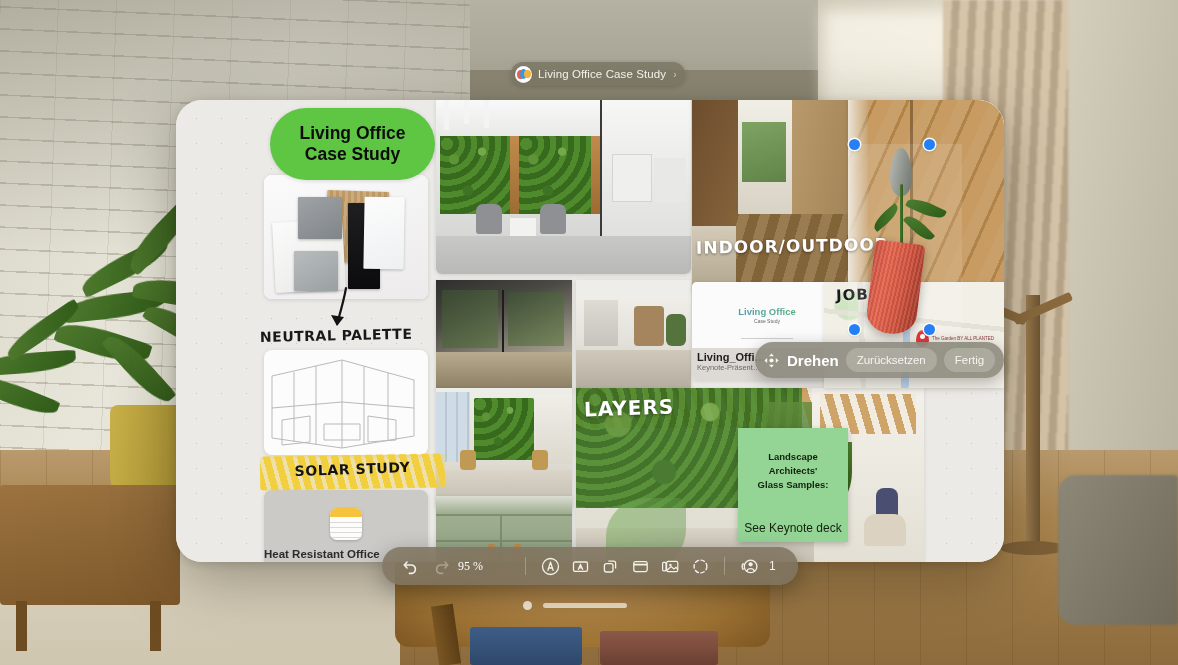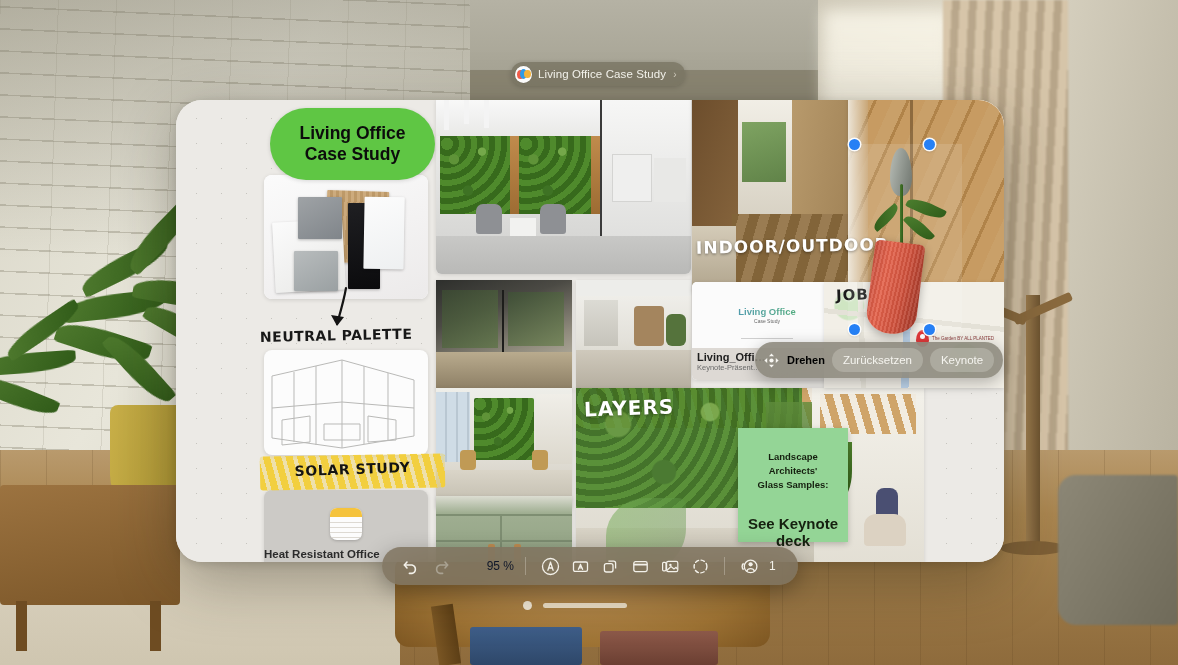--- a/index.html
+++ b/index.html
@@ -305,21 +305,21 @@
   
   #sticky {
     position:absolute; left:562px; top:328px; width:110px; height:114px;
     background:#94d596;
     box-shadow:0 2px 6px rgba(0,0,0,.22);
     z-index:9;
     padding:22px 6px 0;
     text-align:center;
   }
   #sticky .t1{ font-size:9.5px; font-weight:bold; color:#15200f; line-height:1.45; }
-  #sticky .t2{ font-size:15px; font-weight:bold; color:#15200f; margin-top:24px; }
+  #sticky .t2{ font-size:12px; font-weight:normal; color:#15200f; margin-top:30px; }
 
   
   #vase-obj {
     position:absolute; left:666px; top:38px; width:108px; height:198px;
     z-index:14;
   }
   .v-stem { position:absolute; left:58px; top:46px; width:3px; height:68px;
             background:linear-gradient(90deg,#4a7a2e,#2e5b18); border-radius:2px; }
   .v-bud  { position:absolute; left:48px; top:10px; width:22px; height:48px;
             background:linear-gradient(100deg,#b8bdb6,#8b918a 60%,#6f756e);
@@ -354,21 +354,21 @@
   #obj-menu {
     position:absolute; left:755px; top:342px; height:36px;
     display:flex; align-items:center; gap:7px; padding:0 9px 0 8px;
     background:rgba(132,128,116,.82);
     backdrop-filter:blur(16px);
     border-radius:18px;
     box-shadow:0 4px 16px rgba(0,0,0,.28);
     z-index:45;
   }
   #menu-move-icon { width:17px; height:17px; position:relative; }
-  #obj-menu .mlabel{ font-size:11px; font-weight:bold; color:#000000; }
+  #obj-menu .mlabel{ font-size:15px; font-weight:bold; color:#ffffff; }
   #obj-menu .mbtn{
     height:24px; padding:0 11px; border-radius:12px;
     display:flex; align-items:center;
     font-size:11.5px; color:#f5f4ef;
     background:rgba(205,202,192,.40);
     border:none; font-family:inherit;
   }
 
   
   #toolbar {
@@ -379,21 +379,21 @@
     border-radius:19px;
     box-shadow:0 6px 22px rgba(0,0,0,.30);
     z-index:50;
     padding:0 14px;
   }
   .tb-ico {
     width:30px; height:28px; display:flex; align-items:center; justify-content:center;
     color:#f3f1ea;
   }
   .tb-ico.dim { color:#a9a292; }
-  #zoom-val { font-size:12px; color:#0f172a; width:56px; text-align:right; margin:0 2px; }
+  #zoom-val { font-size:12px; color:#ffffff; width:56px; text-align:left; margin:0 2px;font-family:Liberation Serif, serif; }
   .tb-div { width:1px; height:18px; background:rgba(240,238,228,.30); margin:0 9px; }
   #collab-count{ font-size:12px; color:#f4f2eb; margin-left:5px; }
 
   
   #win-ctl {
     position:absolute; left:523px; top:601px; display:flex; align-items:center; gap:11px;
     z-index:46;
   }
   #win-close { width:9px; height:9px; border-radius:50%; background:rgba(248,245,236,.80); }
   #win-bar { width:84px; height:5px; border-radius:3px; background:rgba(248,245,236,.72); }
@@ -645,21 +645,21 @@
   </div>
 </div>
 
 <div id="obj-menu">
   <svg id="menu-move-icon" viewBox="0 0 17 17">
     <path d="M8.5 1.4 L11 4.2 L6 4.2 Z M8.5 15.6 L6 12.8 L11 12.8 Z M1.4 8.5 L4.2 6 L4.2 11 Z M15.6 8.5 L12.8 11 L12.8 6 Z" fill="#f7f6f1"></path>
     <circle cx="8.5" cy="8.5" r="2.1" fill="#f7f6f1"></circle>
   </svg>
   <span class="mlabel">Drehen</span>
   <button class="mbtn">Zurücksetzen</button>
-  <button class="mbtn">Keynote</button>
+  <button class="mbtn">Fertig</button>
 </div>
 
 <div id="toolbar">
   <div class="tb-ico">
     <svg width="18" height="18" viewBox="0 0 18 18" fill="none" stroke="#f3f1ea" stroke-width="1.6" stroke-linecap="round">
       <path d="M5 5 L2.4 8 L5 11"></path>
       <path d="M2.6 8 H10 a4.3 4.3 0 0 1 0 8.4 H7.4"></path>
     </svg>
   </div>
   <div class="tb-ico dim">

